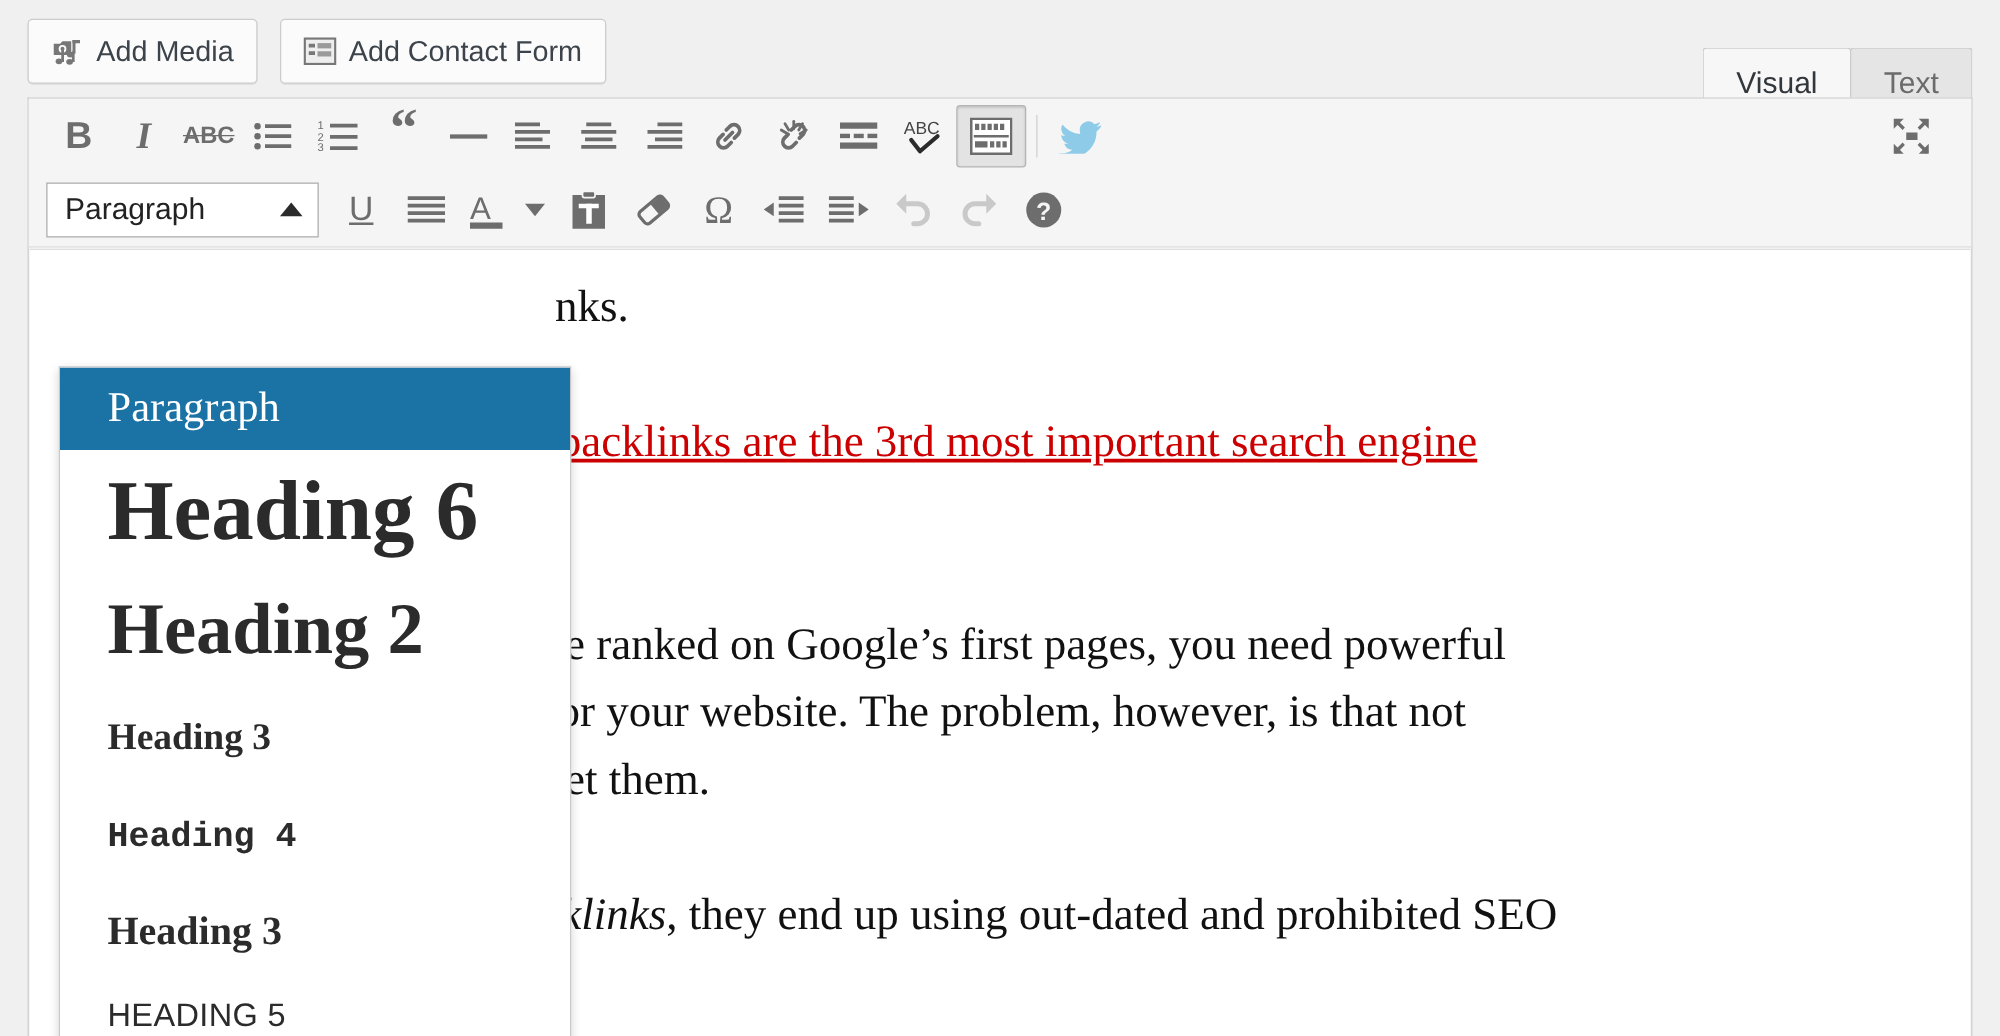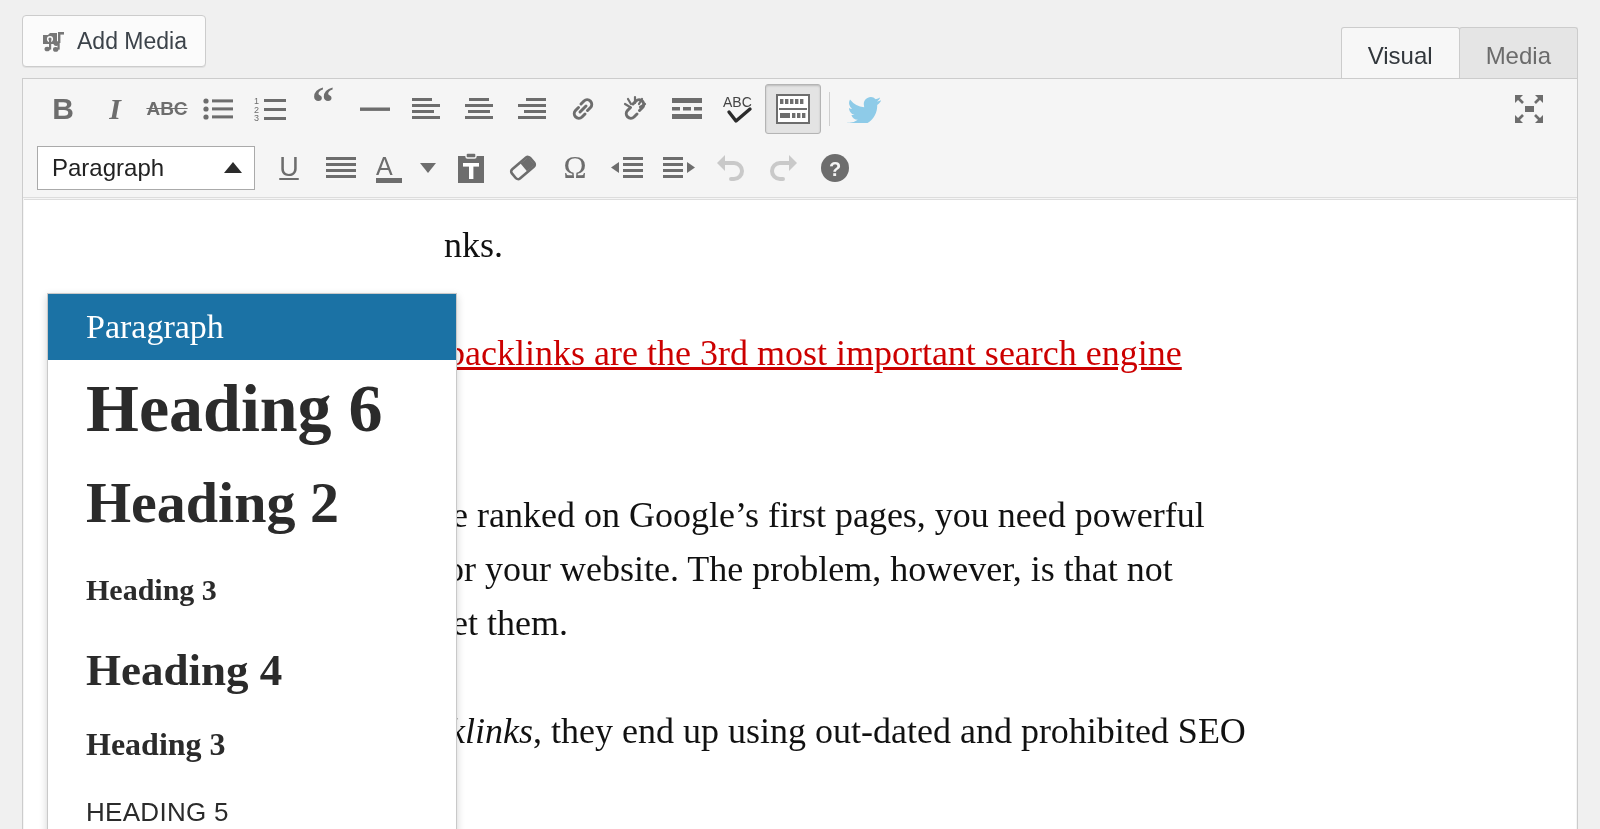--- a/index.html
+++ b/index.html
@@ -16,21 +16,21 @@
   .media-btn {
     display: flex; align-items: center; gap: 10px;
     height: 52px; padding: 0 18px;
     background: #fbfbfb; border: 1px solid #ccc; border-radius: 4px;
     font-size: 23px; color: #3c434a; cursor: pointer;
     box-shadow: 0 1px 0 rgba(0,0,0,.06);
   }
   .media-btn .glyph { display: flex; align-items: center; }
 
   
-  .tabs { position: absolute; right: 22px; top: 27px; display: flex; align-items: flex-start; height: 56px; }
+  .tabs { position: absolute; right: 22px; top: 38px; display: flex; align-items: flex-start; height: 56px; }
   .tab {
     height: 56px; padding: 0 26px; display: flex; align-items: center; justify-content: center;
     font-size: 24px; border: 1px solid #ccc; border-bottom: none;
     border-top-left-radius: 3px; border-top-right-radius: 3px; cursor: pointer;
   }
   .tab.active { background: #f7f7f7; color: #32373c; border-color: #ccc; }
   .tab.inactive { background: #e5e5e5; color: #6b6b6b; margin-left: -1px; }
 
   
   .editor-wrap {
@@ -73,21 +73,21 @@
   }
   .fmt-item {
     padding: 0 0 0 38px; display: flex; align-items: center; color: #2b2b2b;
     font-family: "Liberation Serif", serif; cursor: pointer; white-space: nowrap;
   }
   .fmt-item.selected { background: #1b72a5; color: #fff; }
   .fmt-p  { height: 66px; font-size: 34px; }
   .fmt-h1 { height: 96px; font-size: 68px; font-weight: 700; }
   .fmt-h2 { height: 92px; font-size: 58px; font-weight: 700; text-align: center; }
   .fmt-h3 { height: 84px; font-size: 30px; font-weight: 700; }
-  .fmt-h4 { height: 76px; font-size: 45px; font-weight: 700; }
+  .fmt-h4 { height: 76px; font-size: 28px; font-weight: 700; font-family: Liberation Mono, monospace; }
   .fmt-h5 { height: 72px; font-size: 32px; font-weight: 700; }
   .fmt-h6 { height: 64px; font-size: 26px; font-weight: 400; font-family: "Liberation Sans", sans-serif; letter-spacing: .3px; }
 
   
   .content {
     position: absolute; left: 1px; top: 120px; right: 1px; bottom: 0;
     background: #fff; border-top: 1px solid #ddd; overflow: hidden;
   }
   .doc {
     position: absolute; left: 30px; top: 18px; right: 40px;
@@ -115,28 +115,40 @@
           <ellipse cx="15.2" cy="15.6" rx="2.7" ry="2.3" fill="#777"></ellipse>
           <ellipse cx="6.2" cy="21" rx="2.7" ry="2.3" fill="#777"></ellipse>
           <rect x="8" y="12" width="2.2" height="9.6" fill="#777"></rect>
           <ellipse cx="14.7" cy="21.4" rx="2.7" ry="2.3" fill="#777"></ellipse>
           <rect x="16.5" y="13" width="2.2" height="8.6" fill="#777"></rect>
         </svg>
       </span>
       <span>Add Media</span>
     </button>
 
+    <button class="media-btn">
+      <span class="glyph">
+        <svg width="26" height="22" viewBox="0 0 26 22">
+          <rect x="0.5" y="0.5" width="25" height="21" fill="#eee" stroke="#777" stroke-width="2.4"></rect>
+          <rect x="4" y="5" width="5" height="3" fill="#777"></rect>
+          <rect x="4" y="11" width="5" height="3" fill="#777"></rect>
+          <rect x="11" y="4.5" width="11" height="4.2" fill="#9a9a9a"></rect>
+          <rect x="11" y="11" width="11" height="4.2" fill="#9a9a9a"></rect>
+        </svg>
+      </span>
+      <span>Add Contact Form</span>
+    </button>
   </div>
 
   <div class="tabs">
     <div class="tab active">
       <span>Visual</span>
     </div>
     <div class="tab inactive">
-      <span>Media</span>
+      <span>Text</span>
     </div>
   </div>
 
   <div class="editor-wrap">
 
     <div class="toolbar-row row1">
       <div class="tb">
         <span class="tb-text">B</span>
       </div>
       <div class="tb">

